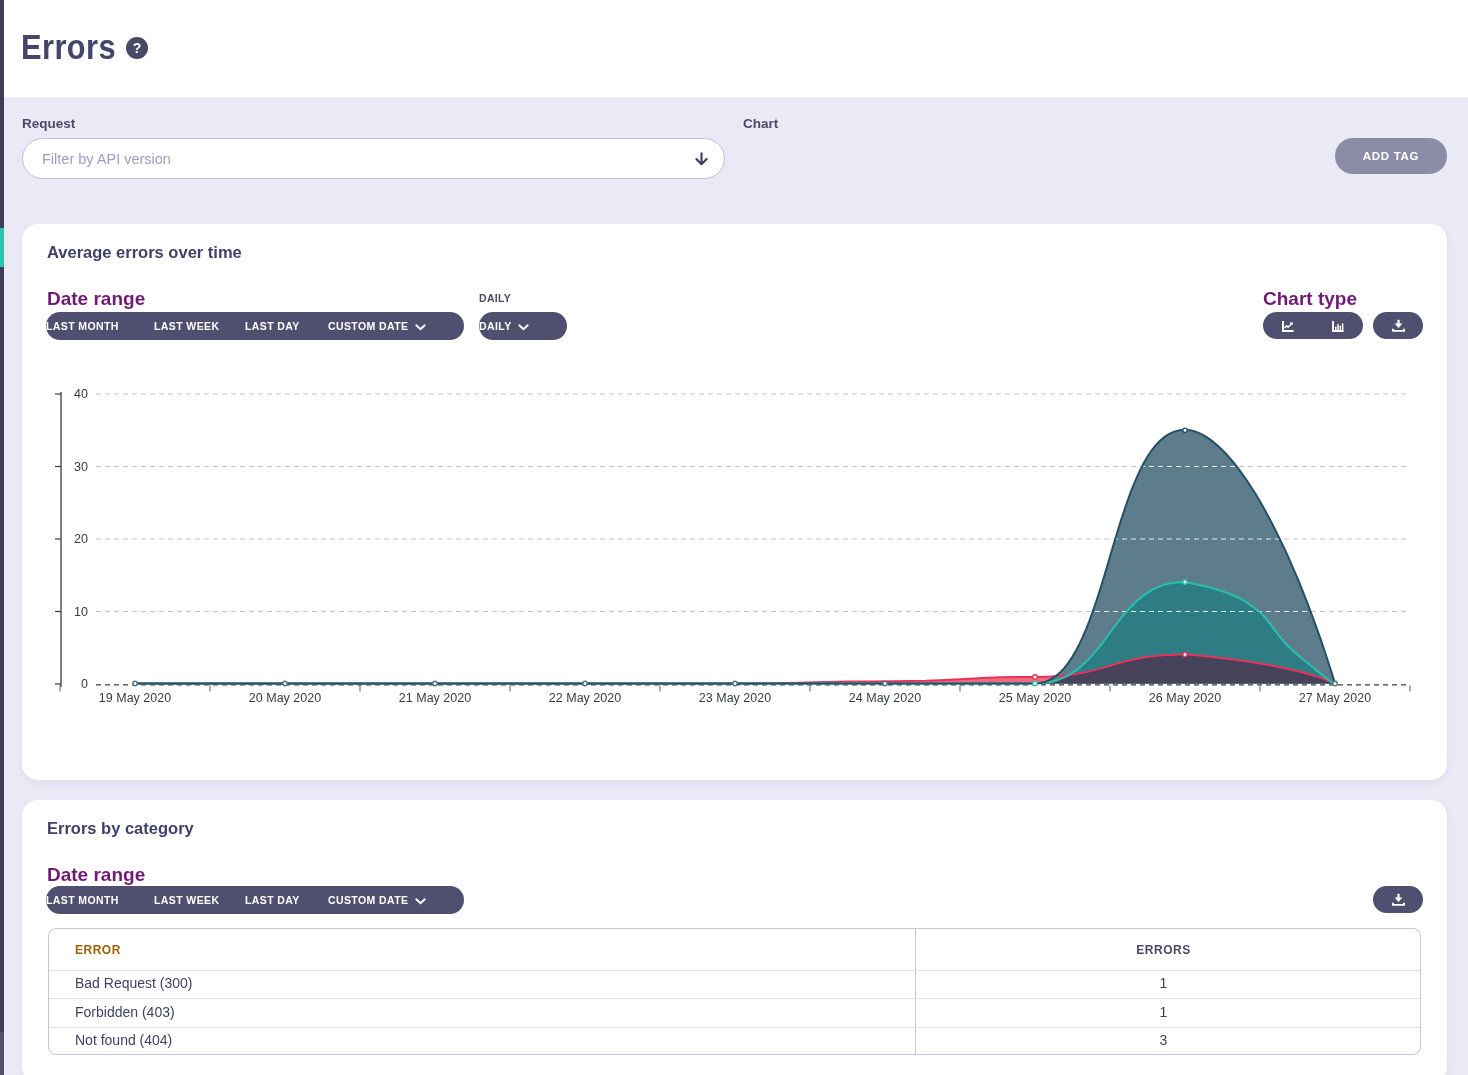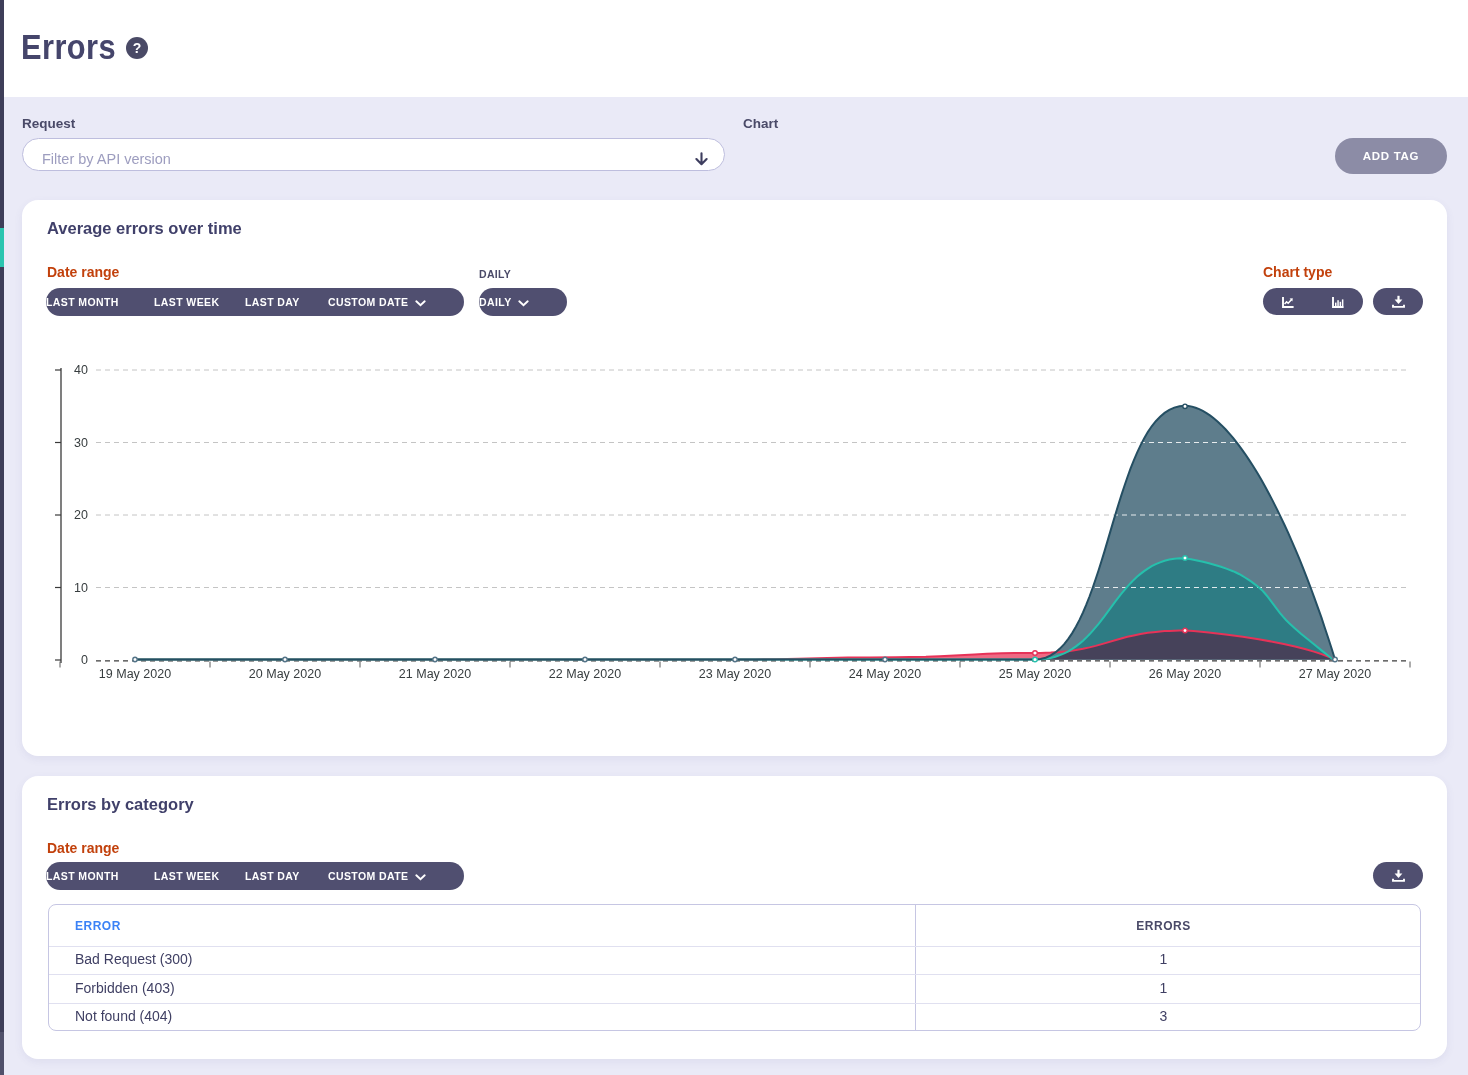--- a/index.html
+++ b/index.html
@@ -2,26 +2,26 @@
 <html><head><meta charset="utf-8"><style>
 * { margin:0; padding:0; box-sizing:border-box; }
 html,body { width:1468px; height:1075px; font-family:"Liberation Sans",sans-serif; background:#eaeaf7; overflow:hidden; }
 #page { position:relative; width:1468px; height:1075px; }
 #header { position:absolute; left:0; top:0; width:1468px; height:97px; background:#fff; }
 #sidestrip { position:absolute; left:0; top:0; width:4px; height:1075px; background:#3e3e59; z-index:5; }
 #sideteal { position:absolute; left:0; top:228px; width:4px; height:39px; background:#2bc5b0; z-index:6; }
 h1 { position:absolute; left:21px; top:27px; font-size:35px; letter-spacing:0.5px; color:#45456b; font-weight:bold; transform:scaleX(0.88); transform-origin:left top; }
 .help { position:absolute; left:126px; top:37px; width:22px; height:22px; border-radius:50%; background:#4a4a66; color:#fff; font-size:14px; font-weight:bold; text-align:center; line-height:22px; }
 .flabel { position:absolute; top:116px; font-size:13.5px; font-weight:bold; color:#4a4a68; }
-.finput { position:absolute; top:138px; height:33px; background:#fff; border:1.5px solid #bebede; border-radius:20.5px; }
+.finput { position:absolute; top:138px; height:41px; background:#fff; border:1.5px solid #bebede; border-radius:20.5px; }
 .ph { position:absolute; left:19px; top:12px; font-size:14.5px; color:#9d9dbf; }
 .addtag { position:absolute; left:1335px; top:138px; width:112px; height:36px; background:#8c8ca6; border-radius:18px; color:#fff; font-size:11.5px; font-weight:bold; letter-spacing:0.7px; text-align:center; line-height:36px; }
-.card { position:absolute; left:22px; width:1425px; background:#fff; border-radius:16px; box-shadow:0 3px 8px rgba(80,80,140,0.08); }
+.card { position:absolute; left:22px; width:1425px; background:#fff; border-radius:16px; box-shadow:0 3px 8px rgba(80,80,140,0.08);margin-top:24px; }
 .ctitle { position:absolute; left:25px; top:19px; font-size:16.5px; font-weight:bold; color:#40406a; }
-.clabel { position:absolute; left:25px; font-size:14px; font-weight:bold; color:#c2410c; }
+.clabel { position:absolute; left:25px; font-size:19px; font-weight:bold; color:#701a75; }
 .pillgrp { position:absolute; left:24px; width:418px; height:28px; background:#504f70; border-radius:14px; }
 .pg { position:absolute; top:0; height:28px; line-height:28px; text-align:left; color:#fff; font-size:10.5px; font-weight:bold; letter-spacing:0.4px; }
 .pg svg { vertical-align:-1px; }
 .sm { font-size:10.5px; font-weight:bold; color:#4a4a68; letter-spacing:0.3px; }
 .iconpill { position:absolute; background:#504f70; border-radius:13.5px; display:flex; align-items:center; justify-content:space-around; }
 .xl,.yl { font-size:12.5px; fill:#373d3f; font-family:"Liberation Sans",sans-serif; }
 </style></head><body>
 <div id="page">
   <div id="header"></div>
   <h1>Errors</h1>
@@ -161,21 +161,21 @@
 </div>
     <div class="iconpill" style="left:1351px;top:86px;width:50px;height:27px">
         <svg width="13" height="13" viewBox="0 0 13 13" fill="none">
           <rect x="5.4" y="0.8" width="2.2" height="5.4" fill="#fff"></rect>
           <path d="M2.6 4.6 L10.4 4.6 L6.5 8.9 Z" fill="#fff"></path>
           <path d="M1 9.7 L1 11.9 L12 11.9 L12 9.7" stroke="#fff" stroke-width="1.9" fill="none"></path>
         </svg>
       </div>
     <div style="position:absolute;left:26px;top:128px;width:1373px;height:127px;border:1px solid #c6c6e3;border-radius:8px;overflow:hidden;font-size:14px;color:#3f3f63">
       <div style="position:absolute;left:866px;top:0;width:1px;height:127px;background:#c6c6e3"></div>
-      <div style="position:absolute;left:26px;top:14px;font-size:12px;font-weight:bold;letter-spacing:0.5px;color:#3b82f6">ERROR</div>
+      <div style="position:absolute;left:26px;top:14px;font-size:12px;font-weight:bold;letter-spacing:0.5px;color:#a16207">ERROR</div>
       <div style="position:absolute;left:866px;top:14px;width:497px;text-align:center;font-size:12px;font-weight:bold;letter-spacing:0.5px;color:#4a4a68">ERRORS</div>
       <div style="position:absolute;left:0;top:41px;width:1373px;height:1px;background:#e0e0f0"></div>
       <div style="position:absolute;left:26px;top:46px">Bad Request (300)</div>
       <div style="position:absolute;left:866px;top:46px;width:497px;text-align:center">1</div>
       <div style="position:absolute;left:0;top:69px;width:1373px;height:1px;background:#e0e0f0"></div>
       <div style="position:absolute;left:26px;top:75px">Forbidden (403)</div>
       <div style="position:absolute;left:866px;top:75px;width:497px;text-align:center">1</div>
       <div style="position:absolute;left:0;top:98px;width:1373px;height:1px;background:#e0e0f0"></div>
       <div style="position:absolute;left:26px;top:103px">Not found (404)</div>
       <div style="position:absolute;left:866px;top:103px;width:497px;text-align:center">3</div>

